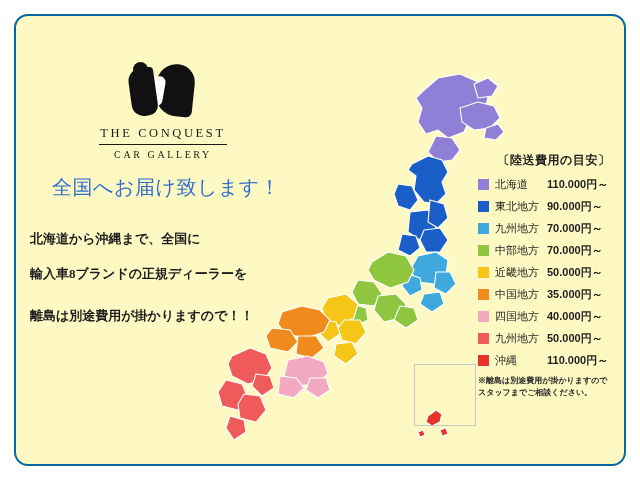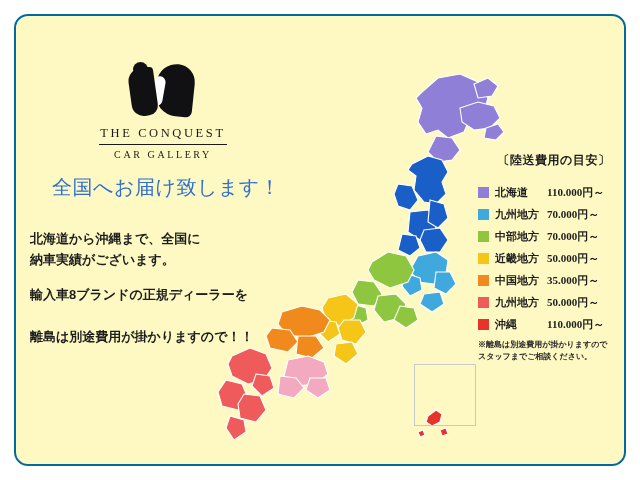--- a/index.html
+++ b/index.html
@@ -116,21 +116,21 @@
     position: absolute;
     left: 14px;
     top: 212px;
     width: 300px;
     font-size: 13px;
     font-weight: bold;
     line-height: 1.62;
     color: #1d1d1d;
   }
   .body-copy p { margin: 0 0 14px 0; }
-  .body-copy p:last-child { margin-bottom: 14px; }
+  .body-copy p:last-child { margin-bottom: 14px; font-family: Liberation Serif, serif; }
 
   
   .map {
     position: absolute;
     left: 170px;
     top: 28px;
     width: 360px;
     height: 400px;
   }
   .map svg { display: block; }
@@ -141,46 +141,45 @@
     left: 462px;
     top: 136px;
     width: 152px;
   }
   .legend-title {
     font-size: 12px;
     font-weight: bold;
     color: #1d1d1d;
     text-align: center;
     letter-spacing: 0.5px;
-    margin-bottom: 16px;
+    margin-bottom: 8px;
   }
   .legend-row {
     display: flex;
     align-items: center;
     margin-bottom: 7px;
     white-space: nowrap;
   }
   .legend-swatch {
     width: 11px;
     height: 11px;
     flex: 0 0 11px;
     margin-right: 6px;
   }
   .legend-region {
     font-size: 11px;
-    font-weight: bold;
+    font-weight: normal;
     color: #1d1d1d;
     width: 52px;
     flex: 0 0 52px;
   }
   .legend-price {
     font-size: 11px;
     font-weight: bold;
     color: #1d1d1d;
-    font-family: Liberation Serif, serif;
   }
   .legend-note {
     font-size: 8px;
     line-height: 1.45;
     color: #2a2a2a;
     font-weight: bold;
   }
 
   
   .inset-box {
@@ -209,21 +208,20 @@
       <div class="logo-line1">THE  CONQUEST</div>
       <div class="logo-rule"></div>
       <div class="logo-line2">CAR  GALLERY</div>
     </div>
 
     <div class="headline">全国へお届け致します！</div>
 
     <div class="body-copy">
       <p>
         <span>北海道から沖縄まで、全国に</span><br>
-        <span>納車実績がございます。</span>
       </p>
       <p>
         <span>輸入車8ブランドの正規ディーラーを</span><br>
         <br>
         <span>離島は別途費用が掛かりますので！！</span>
       </p>
     </div>
 
     <div class="map">
       <svg width="360" height="400" viewBox="0 0 360 400" xmlns="http://www.w3.org/2000/svg">
@@ -301,40 +299,50 @@
 
     <div class="legend">
       <div class="legend-title">〔陸送費用の目安〕</div>
 
       <div class="legend-row">
         <span class="legend-swatch" style="background:#8f7fd6"></span>
         <span class="legend-region">北海道</span>
         <span class="legend-price">110.000円～</span>
       </div>
       <div class="legend-row">
+        <span class="legend-swatch" style="background:#1a5fc8"></span>
+        <span class="legend-region">東北地方</span>
+        <span class="legend-price">90.000円～</span>
+      </div>
+      <div class="legend-row">
         <span class="legend-swatch" style="background:#3fa9dd"></span>
         <span class="legend-region">九州地方</span>
         <span class="legend-price">70.000円～</span>
       </div>
       <div class="legend-row">
         <span class="legend-swatch" style="background:#8ec63f"></span>
         <span class="legend-region">中部地方</span>
         <span class="legend-price">70.000円～</span>
       </div>
       <div class="legend-row">
         <span class="legend-swatch" style="background:#f5c518"></span>
         <span class="legend-region">近畿地方</span>
         <span class="legend-price">50.000円～</span>
       </div>
       <div class="legend-row">
         <span class="legend-swatch" style="background:#f08a1d"></span>
         <span class="legend-region">中国地方</span>
         <span class="legend-price">35.000円～</span>
       </div>
       <div class="legend-row">
+        <span class="legend-swatch" style="background:#f3a9c0"></span>
+        <span class="legend-region">四国地方</span>
+        <span class="legend-price">40.000円～</span>
+      </div>
+      <div class="legend-row">
         <span class="legend-swatch" style="background:#ef5a5a"></span>
         <span class="legend-region">九州地方</span>
         <span class="legend-price">50.000円～</span>
       </div>
       <div class="legend-row">
         <span class="legend-swatch" style="background:#e8332a"></span>
         <span class="legend-region">沖縄</span>
         <span class="legend-price">110.000円～</span>
       </div>
 

